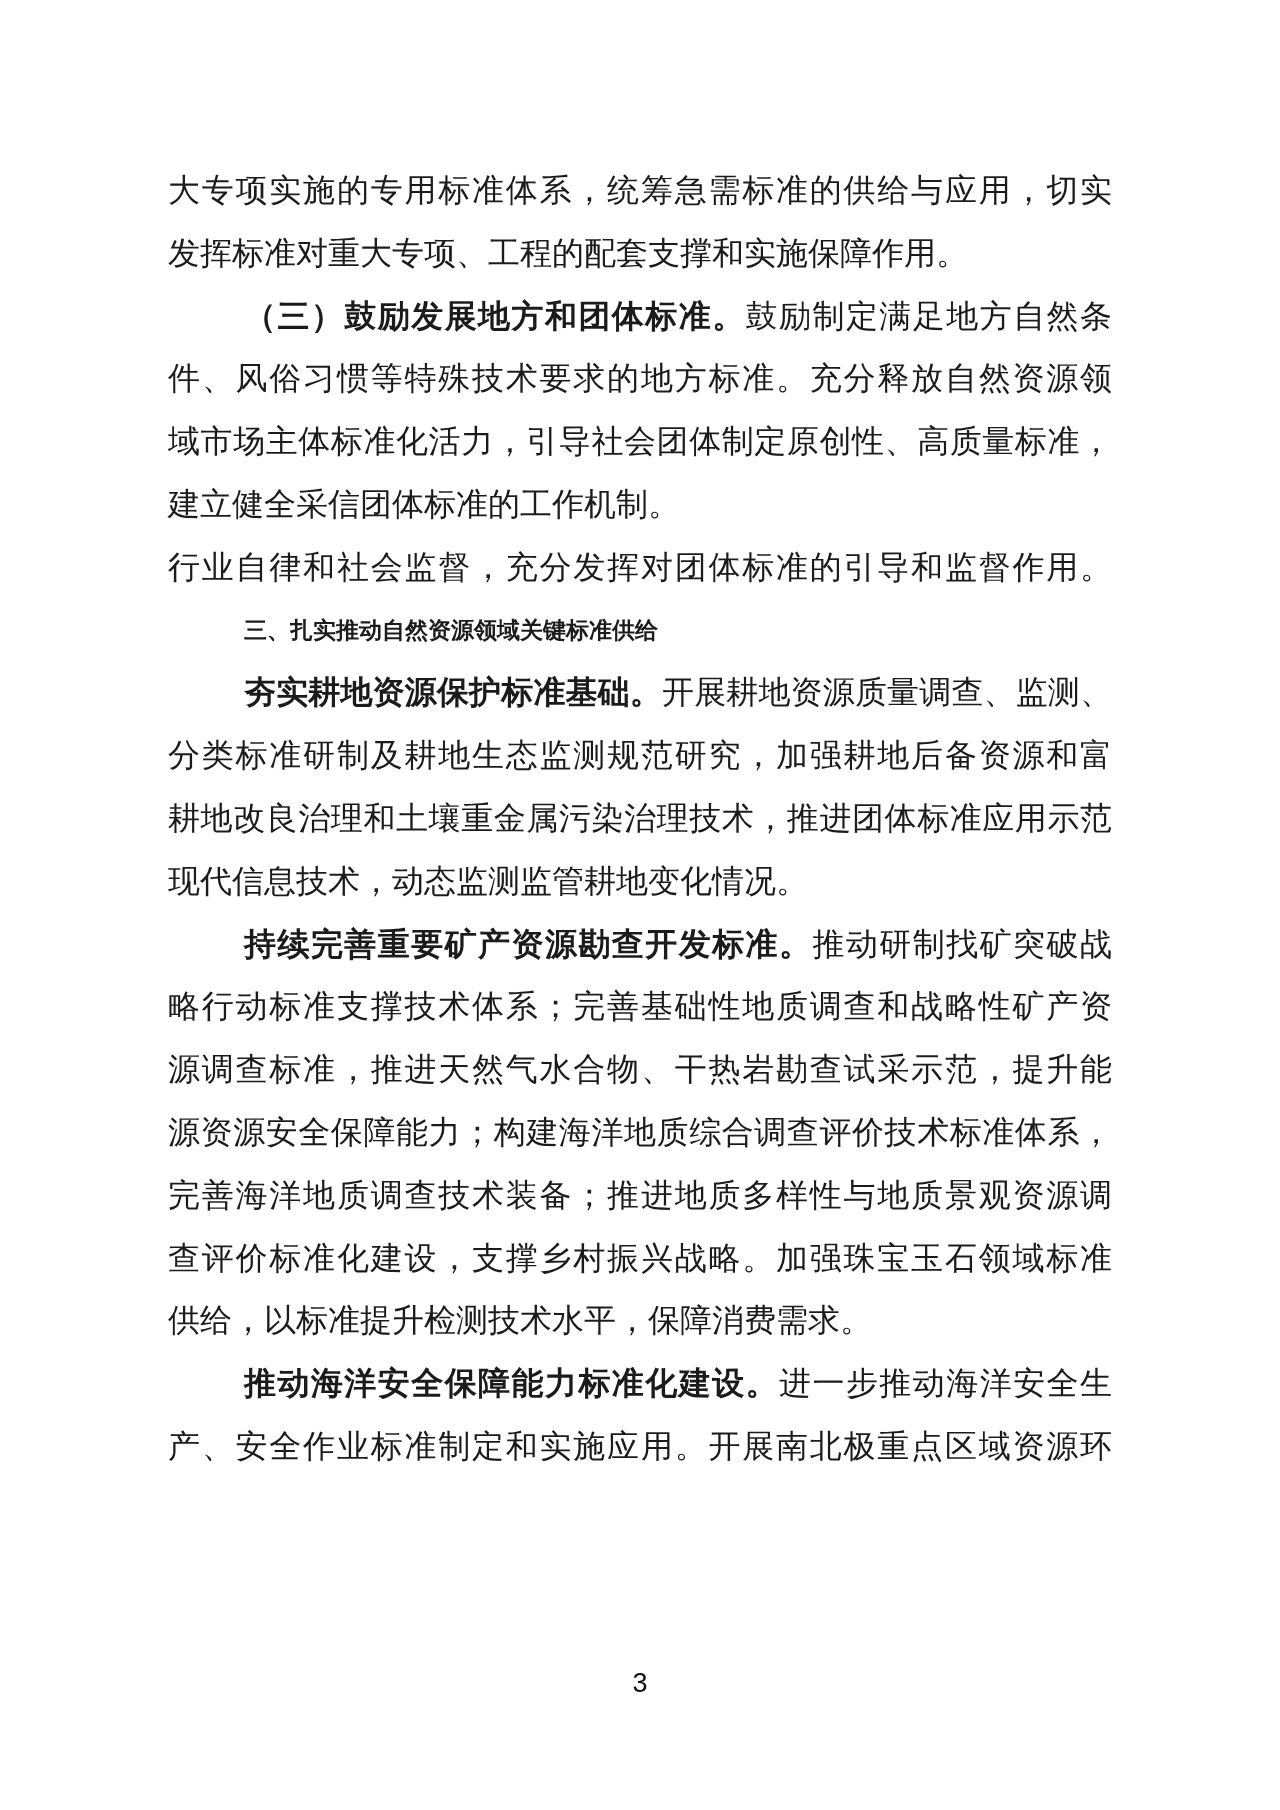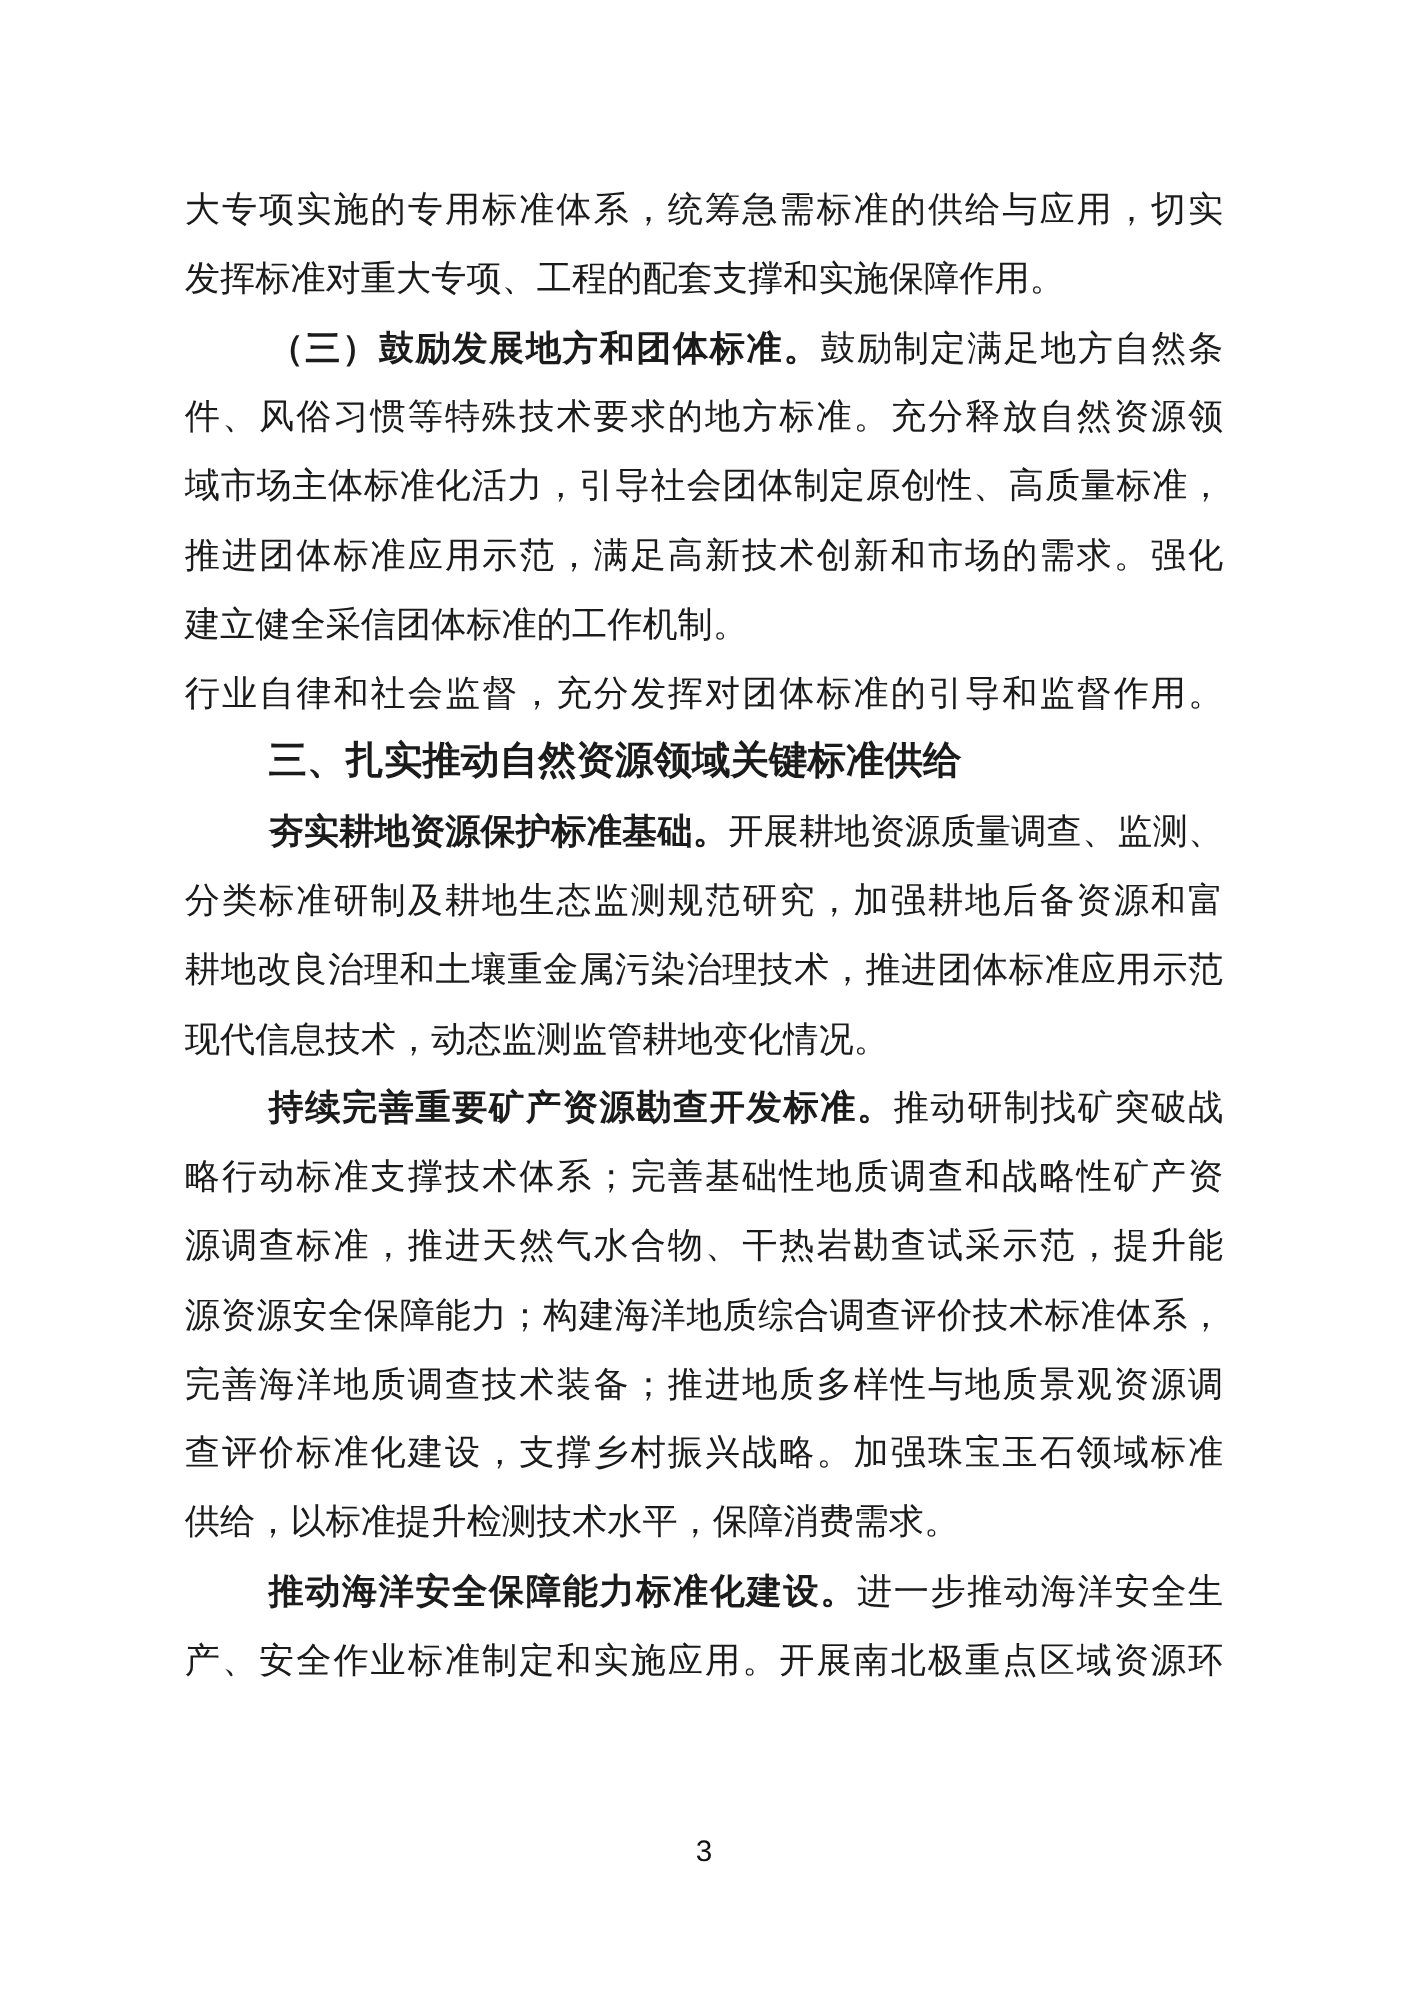--- a/index.html
+++ b/index.html
@@ -35,21 +35,21 @@
   .line.indent{
     text-indent:76px;
   }
   .b{
     font-weight:700;
     margin-top:23px;
   }
   .line.hei{
     font-family:"Liberation Sans", sans-serif;
     font-weight:700;
-    font-size:35px;
+    font-size:23px;
     text-align:left;
     text-align-last:left;
   }
   .line.kai{
     font-size:34px;
     text-align:left;
     text-align-last:left;
   }
   .footer{
     position:absolute;
@@ -72,21 +72,20 @@
     <div class="line"><span>大专项实施的专用标准体系，统筹急需标准的供给与应用，切实</span></div>
 
     <div class="line short"><span>发挥标准对重大专项、工程的配套支撑和实施保障作用。</span></div>
 
     <div class="line indent"><span class="b">（三）鼓励发展地方和团体标准。</span><span>鼓励制定满足地方自然条</span></div>
 
     <div class="line"><span>件、风俗习惯等特殊技术要求的地方标准。充分释放自然资源领</span></div>
 
     <div class="line"><span>域市场主体标准化活力，引导社会团体制定原创性、高质量标准，</span></div>
 
-    <div class="line"><span>推进团体标准应用示范，满足高新技术创新和市场的需求。强化</span></div>
 
     <div class="line short"><span>建立健全采信团体标准的工作机制。</span></div>
 
     <div class="line"><span>行业自律和社会监督，充分发挥对团体标准的引导和监督作用。</span></div>
 
     <div class="line hei indent"><span>三、扎实推动自然资源领域关键标准供给</span></div>
 
 
     <div class="line indent"><span class="b">夯实耕地资源保护标准基础。</span><span>开展耕地资源质量调查、监测、</span></div>
 

